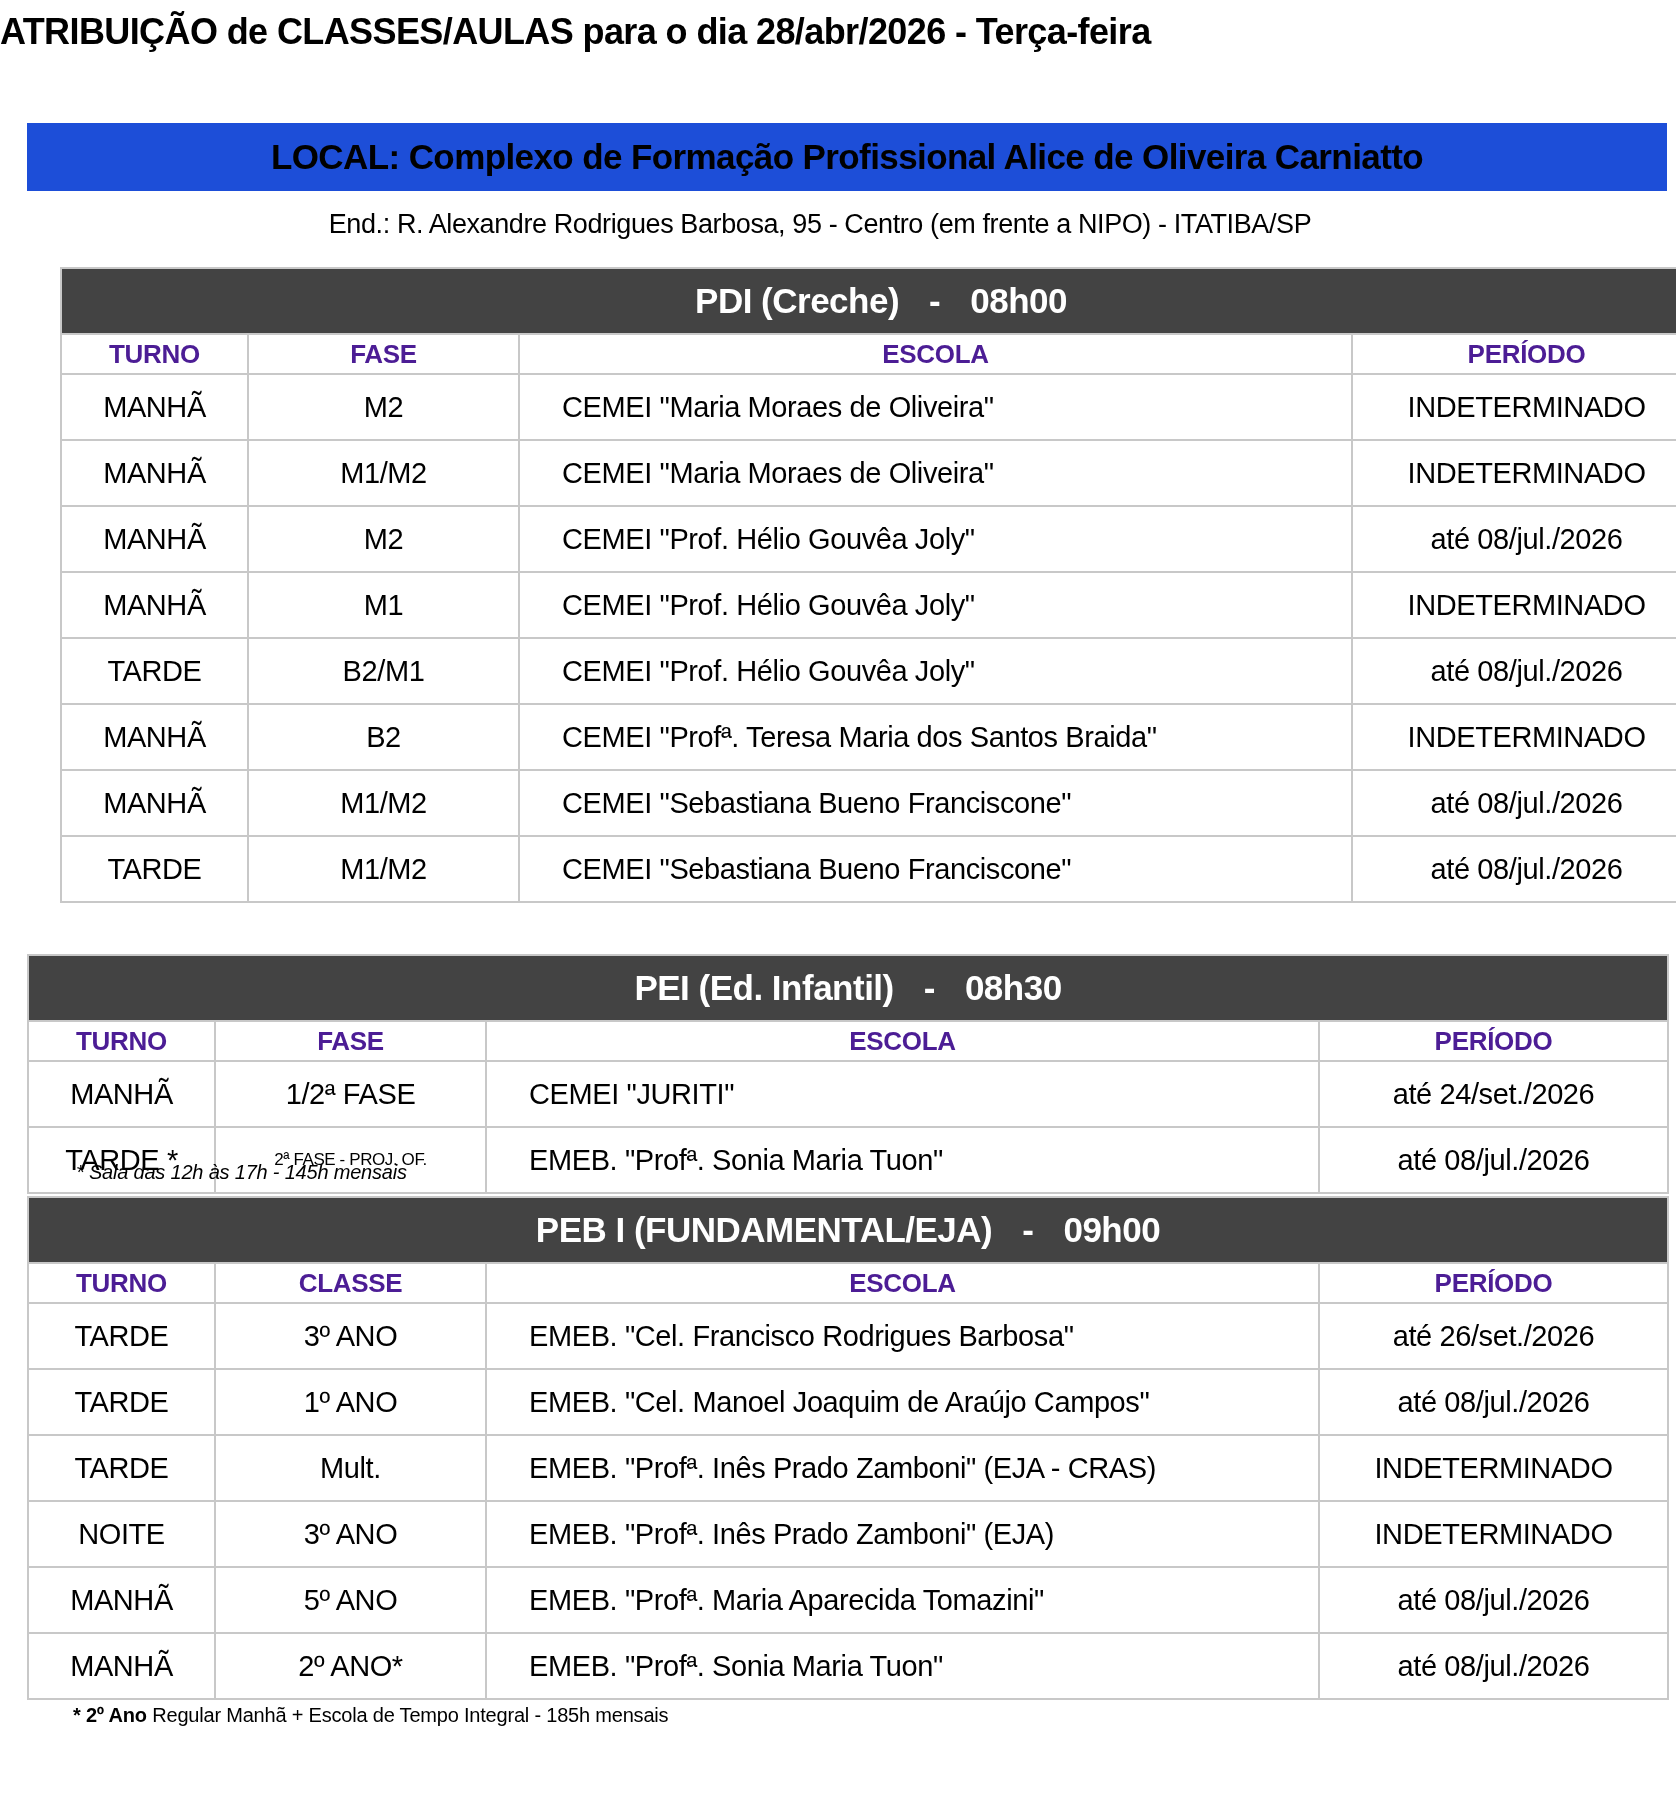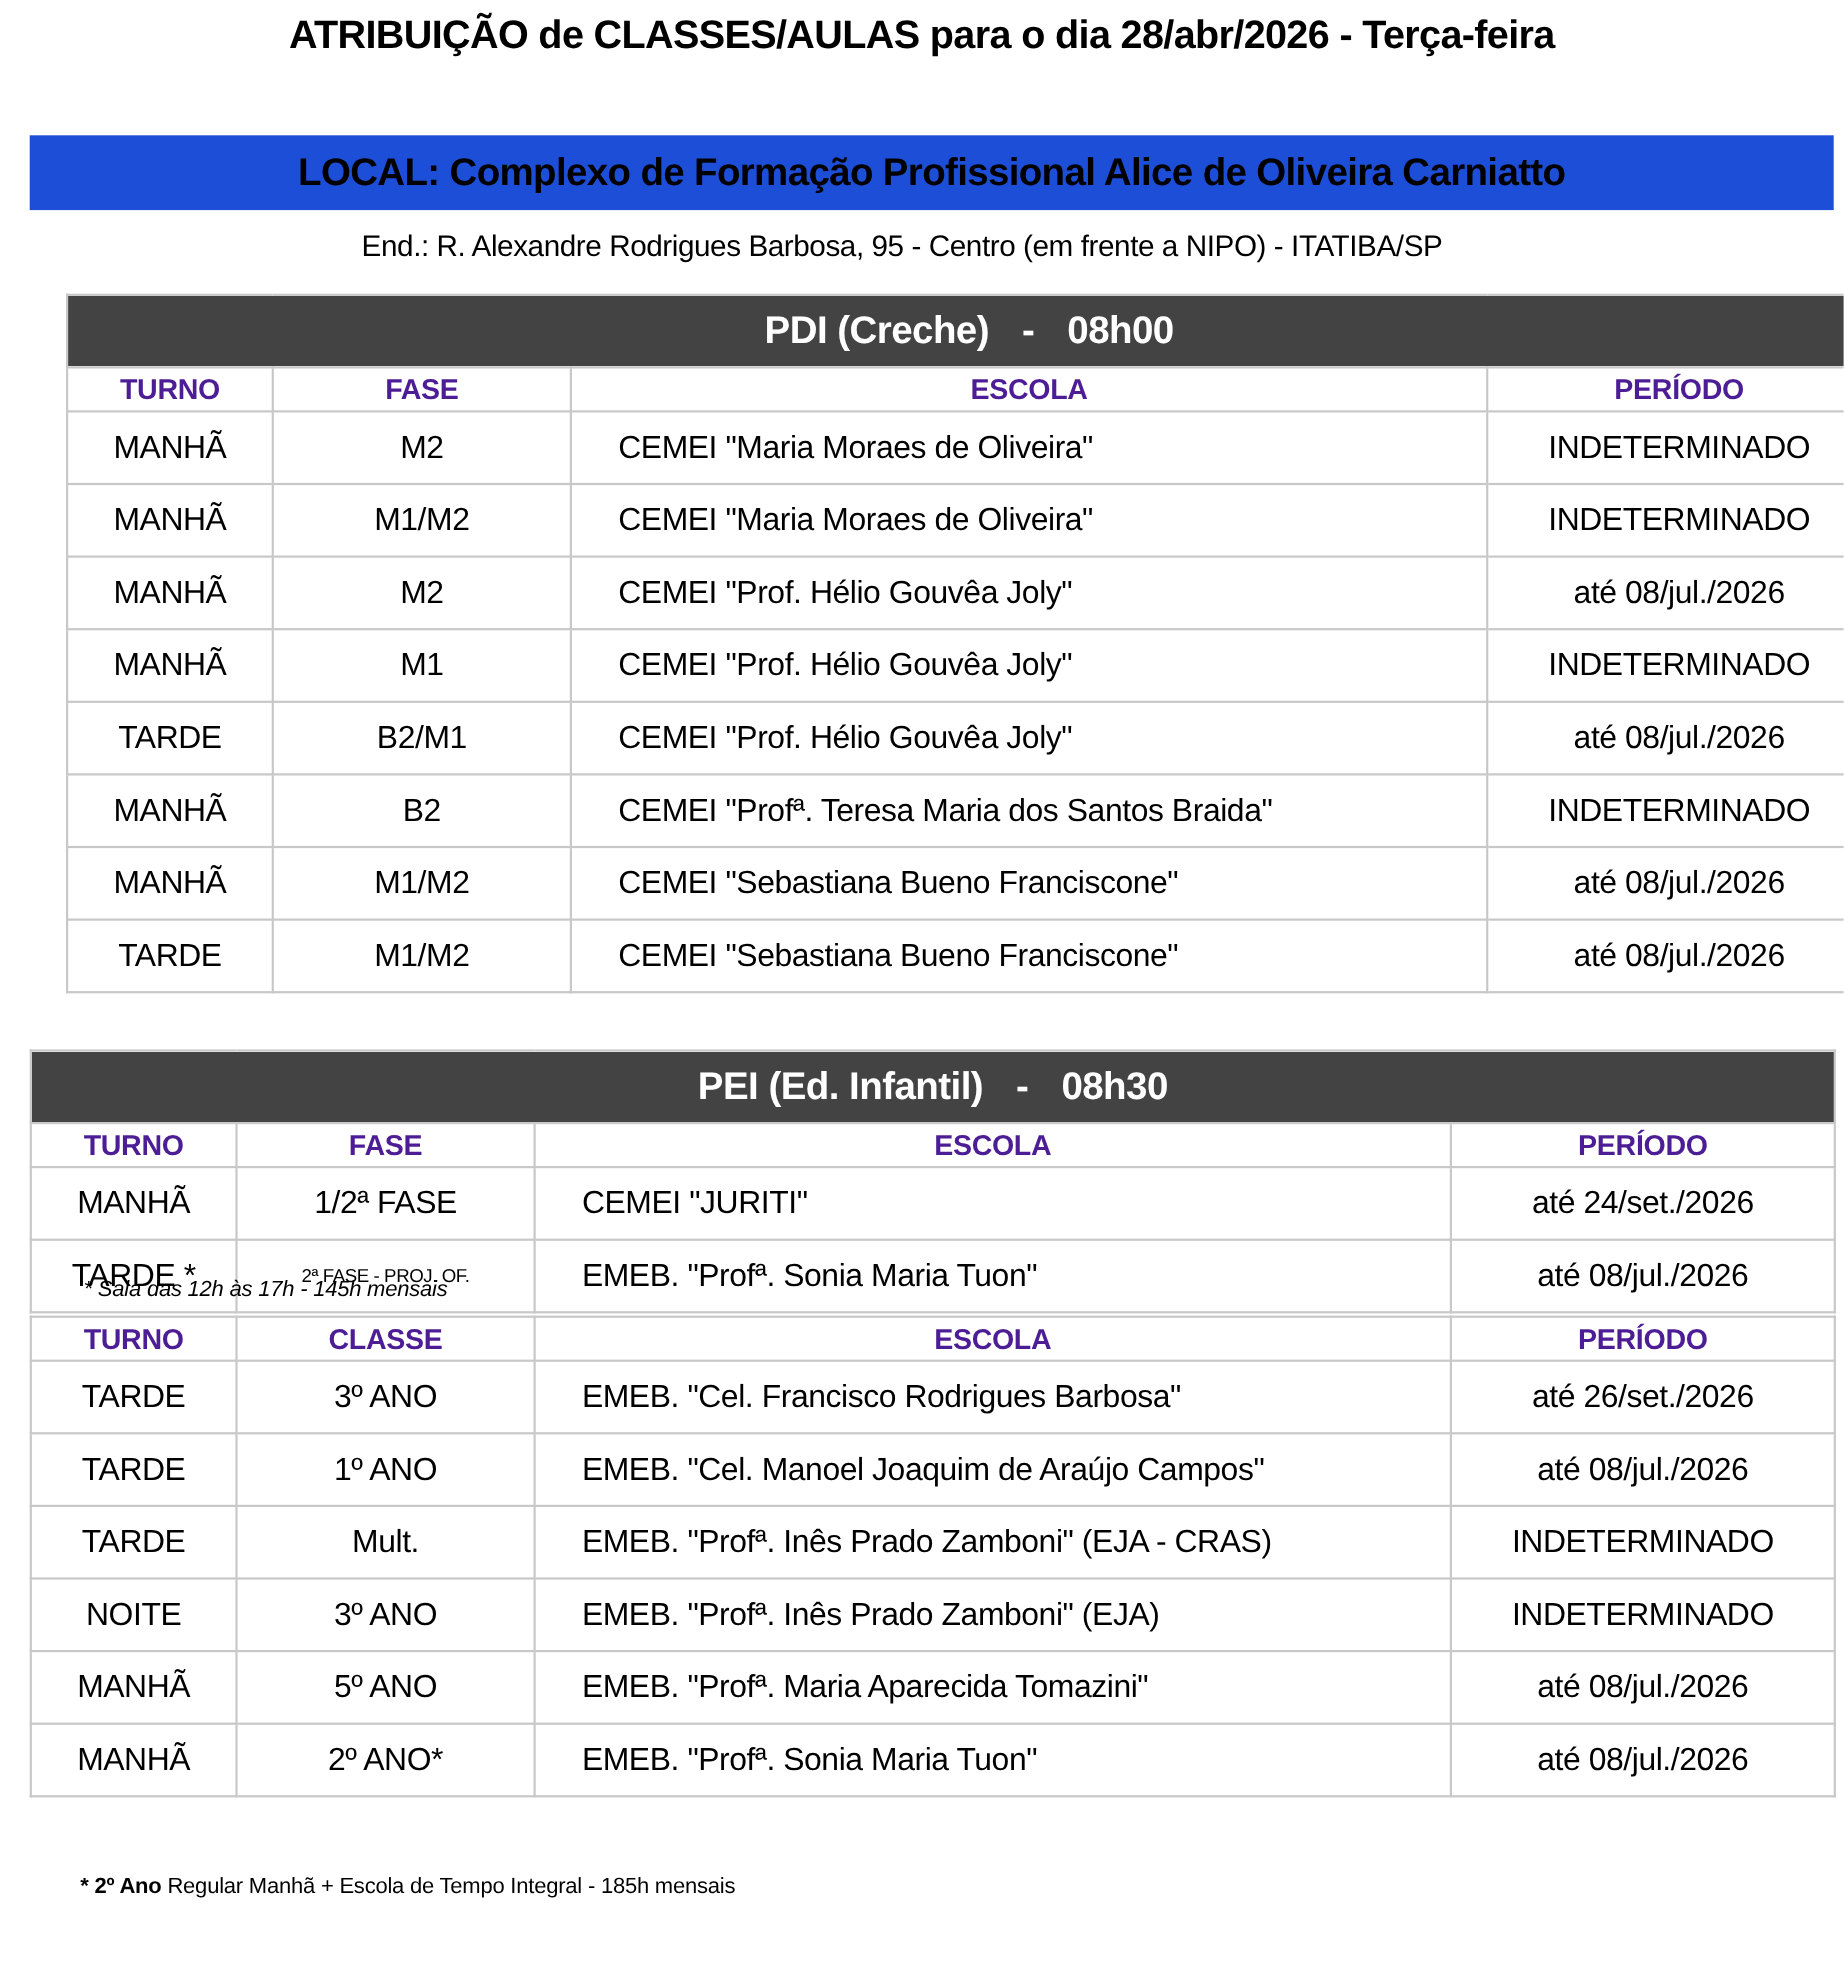--- a/index.html
+++ b/index.html
@@ -2,21 +2,21 @@
 <html><head>
 <meta charset="utf-8">
 <style>
   html, body { margin: 0; padding: 0; background: #ffffff; }
   body {
     width: 1676px; height: 1794px; position: relative; overflow: hidden;
     font-family: "Liberation Sans", "DejaVu Sans", sans-serif; color: #000;
   }
   .title {
     position: absolute; left: 0; width: 1676px; top: 8px; height: 48px;
-    text-align: center; font-weight: bold; font-size: 36px; line-height: 48px;
+    font-weight: bold; font-size: 36px; line-height: 48px;
     letter-spacing: -0.6px;
   }
   .local-band {
     position: absolute; left: 27px; width: 1640px; top: 123px; height: 68px;
     background: #1d4ed8; text-align: center; font-weight: bold;
     font-size: 35px; line-height: 68px; letter-spacing: -0.6px;
   }
   .address {
     position: absolute; left: 0; width: 1640px; top: 204px; height: 40px;
     text-align: center; font-size: 27px; line-height: 40px; letter-spacing: -0.4px;
@@ -173,20 +173,25 @@
 
 <div class="section" style="top:1196px;">
   <table class="grid">
     <colgroup>
         <col class="c1">
         <col class="c2">
         <col class="c3">
         <col class="c4">
       </colgroup>
     <tbody>
+        <tr class="band-row">
+      <th colspan="4">
+        <span>PEB I (FUNDAMENTAL/EJA)</span><span class="sep">-</span><span>09h00</span>
+      </th>
+    </tr>
     <tr class="col-head">
       <th>TURNO</th>
       <th>CLASSE</th>
       <th>ESCOLA</th>
       <th>PERÍODO</th>
     </tr>
     <tr class="data-row">
       <td>TARDE</td>
       <td>3º ANO</td>
       <td class="escola">EMEB. "Cel. Francisco Rodrigues Barbosa"</td>

